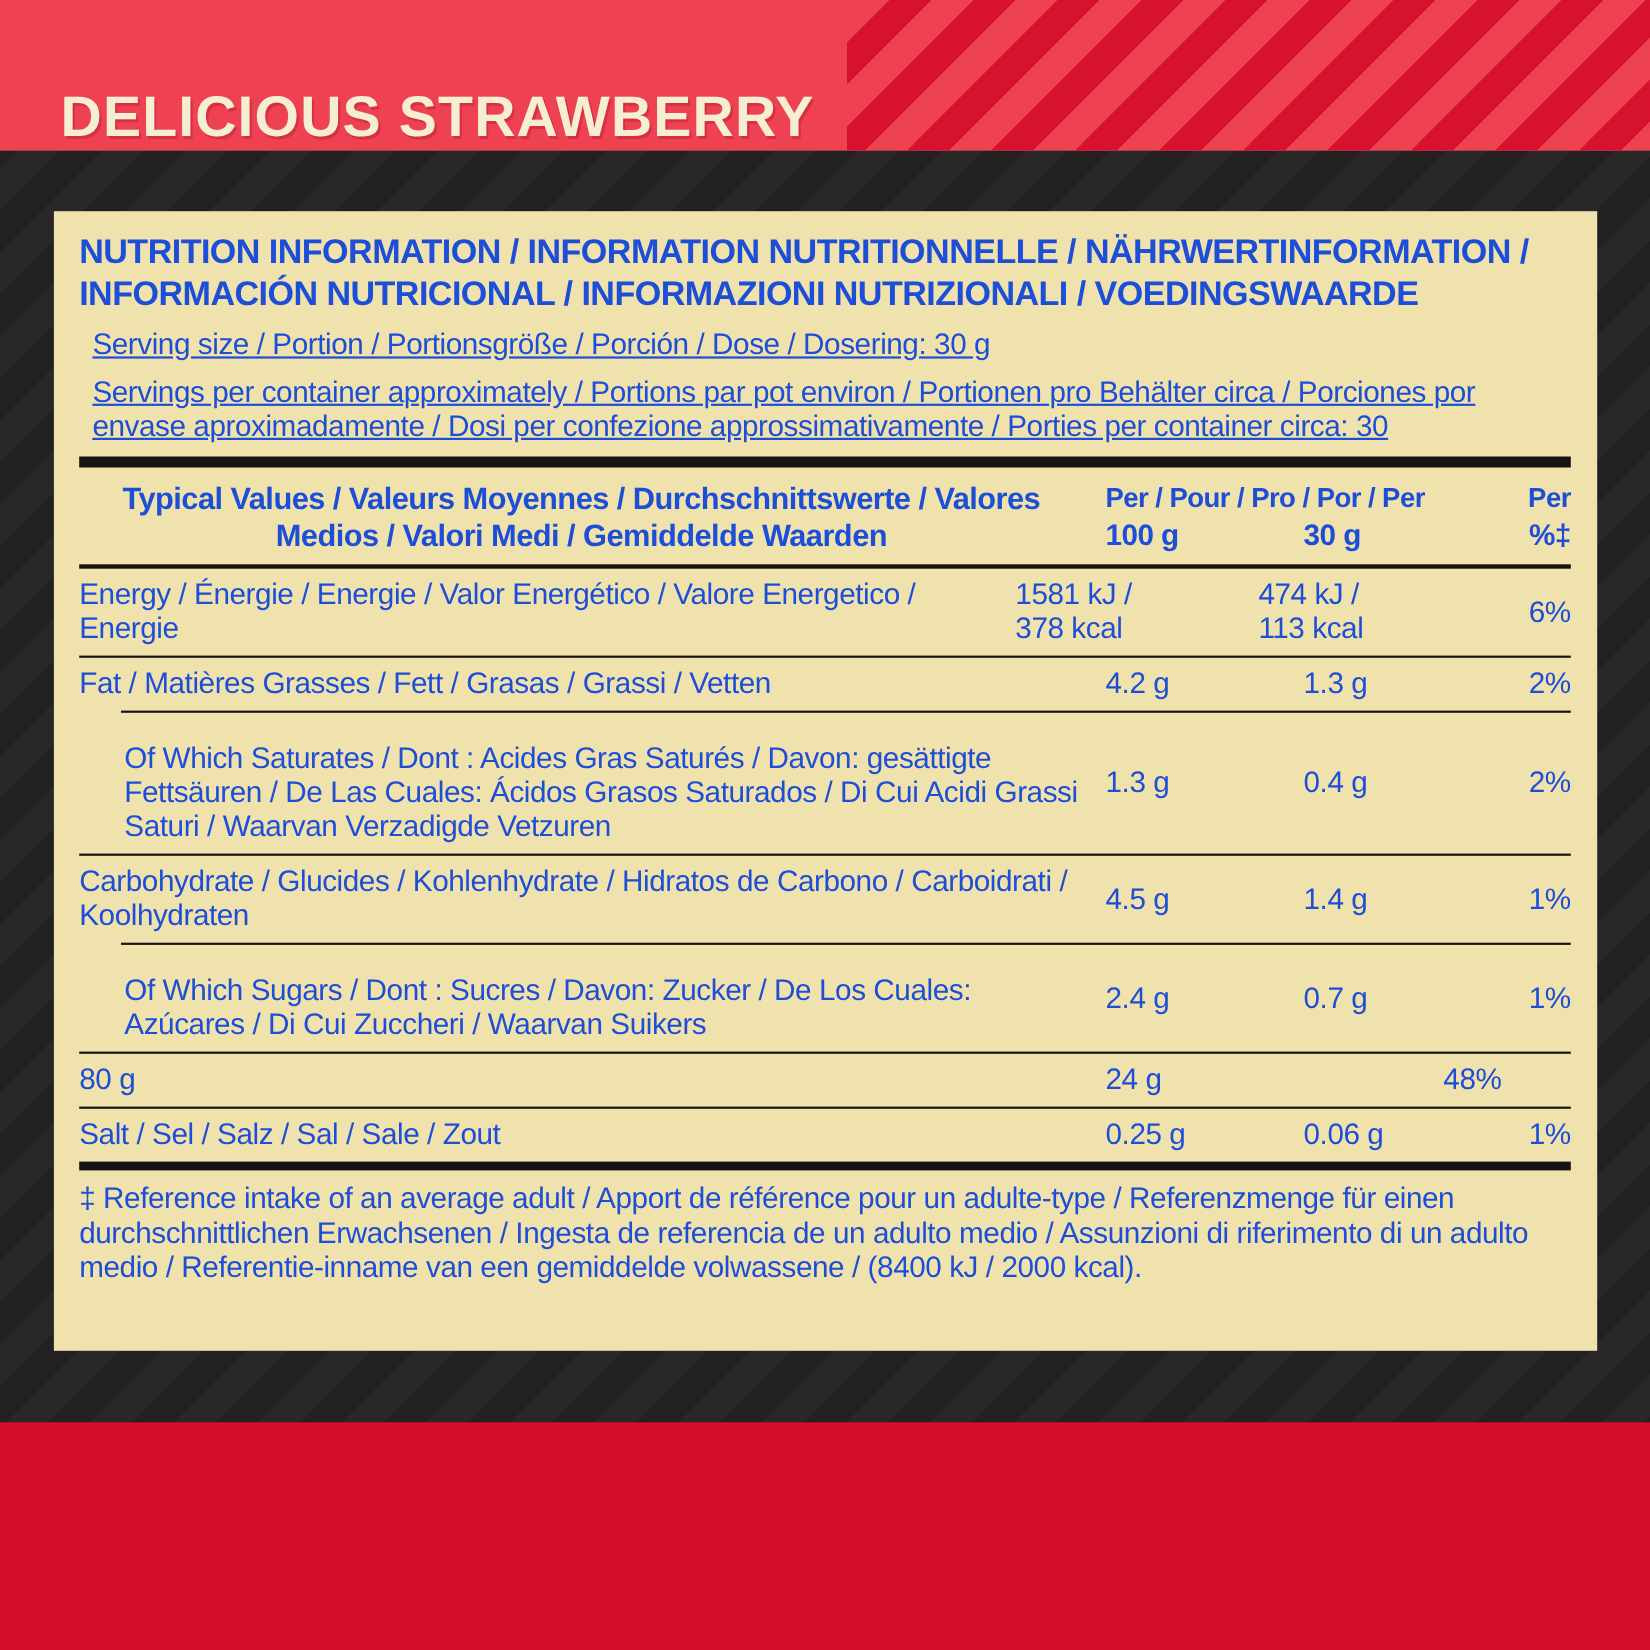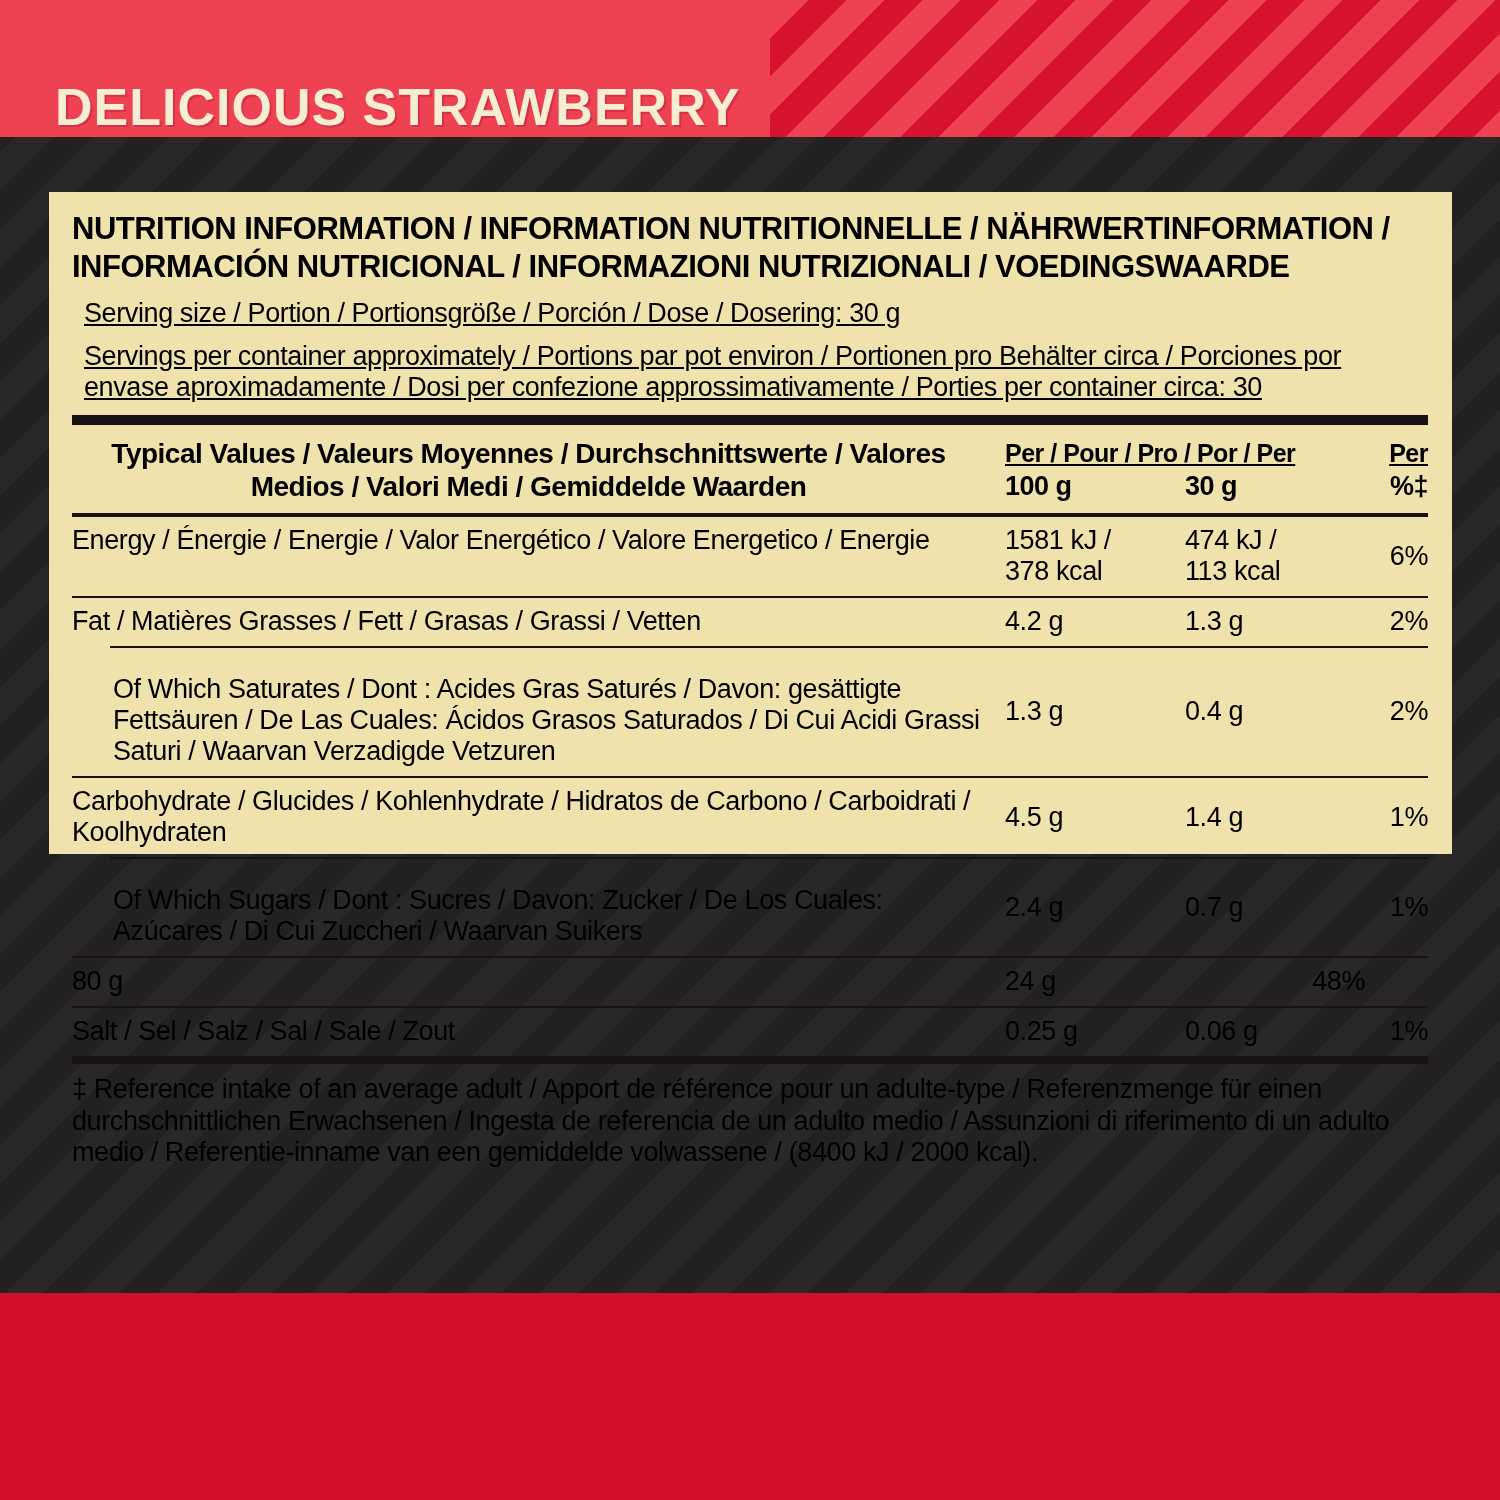--- a/index.html
+++ b/index.html
@@ -18,22 +18,22 @@
     position:absolute;top:0;bottom:0;left:770px;right:0;
     background:repeating-linear-gradient(135deg,transparent 0 27px,#d7122e 27px 54px);
   }
   .banner-title{
     position:absolute;left:55px;top:50%;transform:translateY(-50%);
     font-size:52px;font-weight:bold;letter-spacing:1px;color:#f6eed2;
     text-shadow:2px 2px 0 rgba(170,15,40,.35);white-space:nowrap;margin-top:38px;
   }
   
   .panel{
-    position:absolute;left:49px;top:192px;width:1403px;height:662px;
-    background:#f0e2ac;color:#000000;box-sizing:border-box;
+    position:absolute;left:49px;top:192px;width:1403px;height:1036px;
+    background:#f0e2ac;color:#1d4ed8;box-sizing:border-box;
     padding:18px 24px 0 23px;
   }
   .panel .heading{
     font-size:31px;line-height:38px;font-weight:bold;letter-spacing:-.5px;
     margin:0 0 8px 0;
   }
   .panel p.serving{
     font-size:27px;line-height:31px;letter-spacing:-.4px;margin:12px;text-decoration:underline;
   }
   .bar-thick{height:10px;background:#171314;margin-top:12px;}
@@ -42,34 +42,34 @@
   .divider.indent{margin-left:38px;}
   .divider.thick{height:8px;}
   
   .thead{
     display:grid;grid-template-columns:1fr 180px 180px 63px;
     padding:12px 0 10px 0;align-items:end;
   }
   .thead .tlabel{font-size:28px;line-height:33px;font-weight:bold;letter-spacing:-.5px;padding-right:20px;text-align:center;}
   .thead .percols{grid-column:2 / span 3;display:flex;flex-direction:column;}
   .thead .perline{display:flex;justify-content:space-between;font-weight:bold;
-                  font-size:25px;line-height:32px;letter-spacing:-.5px;text-decoration:underline;}
+                  font-size:25px;line-height:32px;letter-spacing:-.5px;}
   .thead .unitline{display:grid;grid-template-columns:180px 180px 63px;font-weight:bold;
                    font-size:27px;line-height:34px;letter-spacing:-.5px;}
   .thead .unitline .pct{text-align:right;}
   .trow{
     display:grid;grid-template-columns:1fr 180px 180px 63px;
     padding:8px 0 9px 0;align-items:center;
   }
   .trow .cell{font-size:27px;line-height:31px;letter-spacing:-.4px;}
   .trow .label{padding-right:14px;}
   .trow.sub .label{padding-left:41px;margin-top:18px;}
   .trow .val{white-space:pre-line;}
   .trow .pct{text-align:right;}
-  .trow.top-align{align-items:start;}
+  .trow.top-align{align-items:start;gap:41px;}
   .trow.top-align .pct{align-self:center;}
   .footnote{
     font-size:27px;line-height:31.5px;letter-spacing:-.4px;margin:10px 0 12px 0;
   }
   
   .band-bottom{
     position:absolute;left:0;bottom:0;width:1500px;height:207px;background:#d20e2b;
   }
 </style>
 </head>

